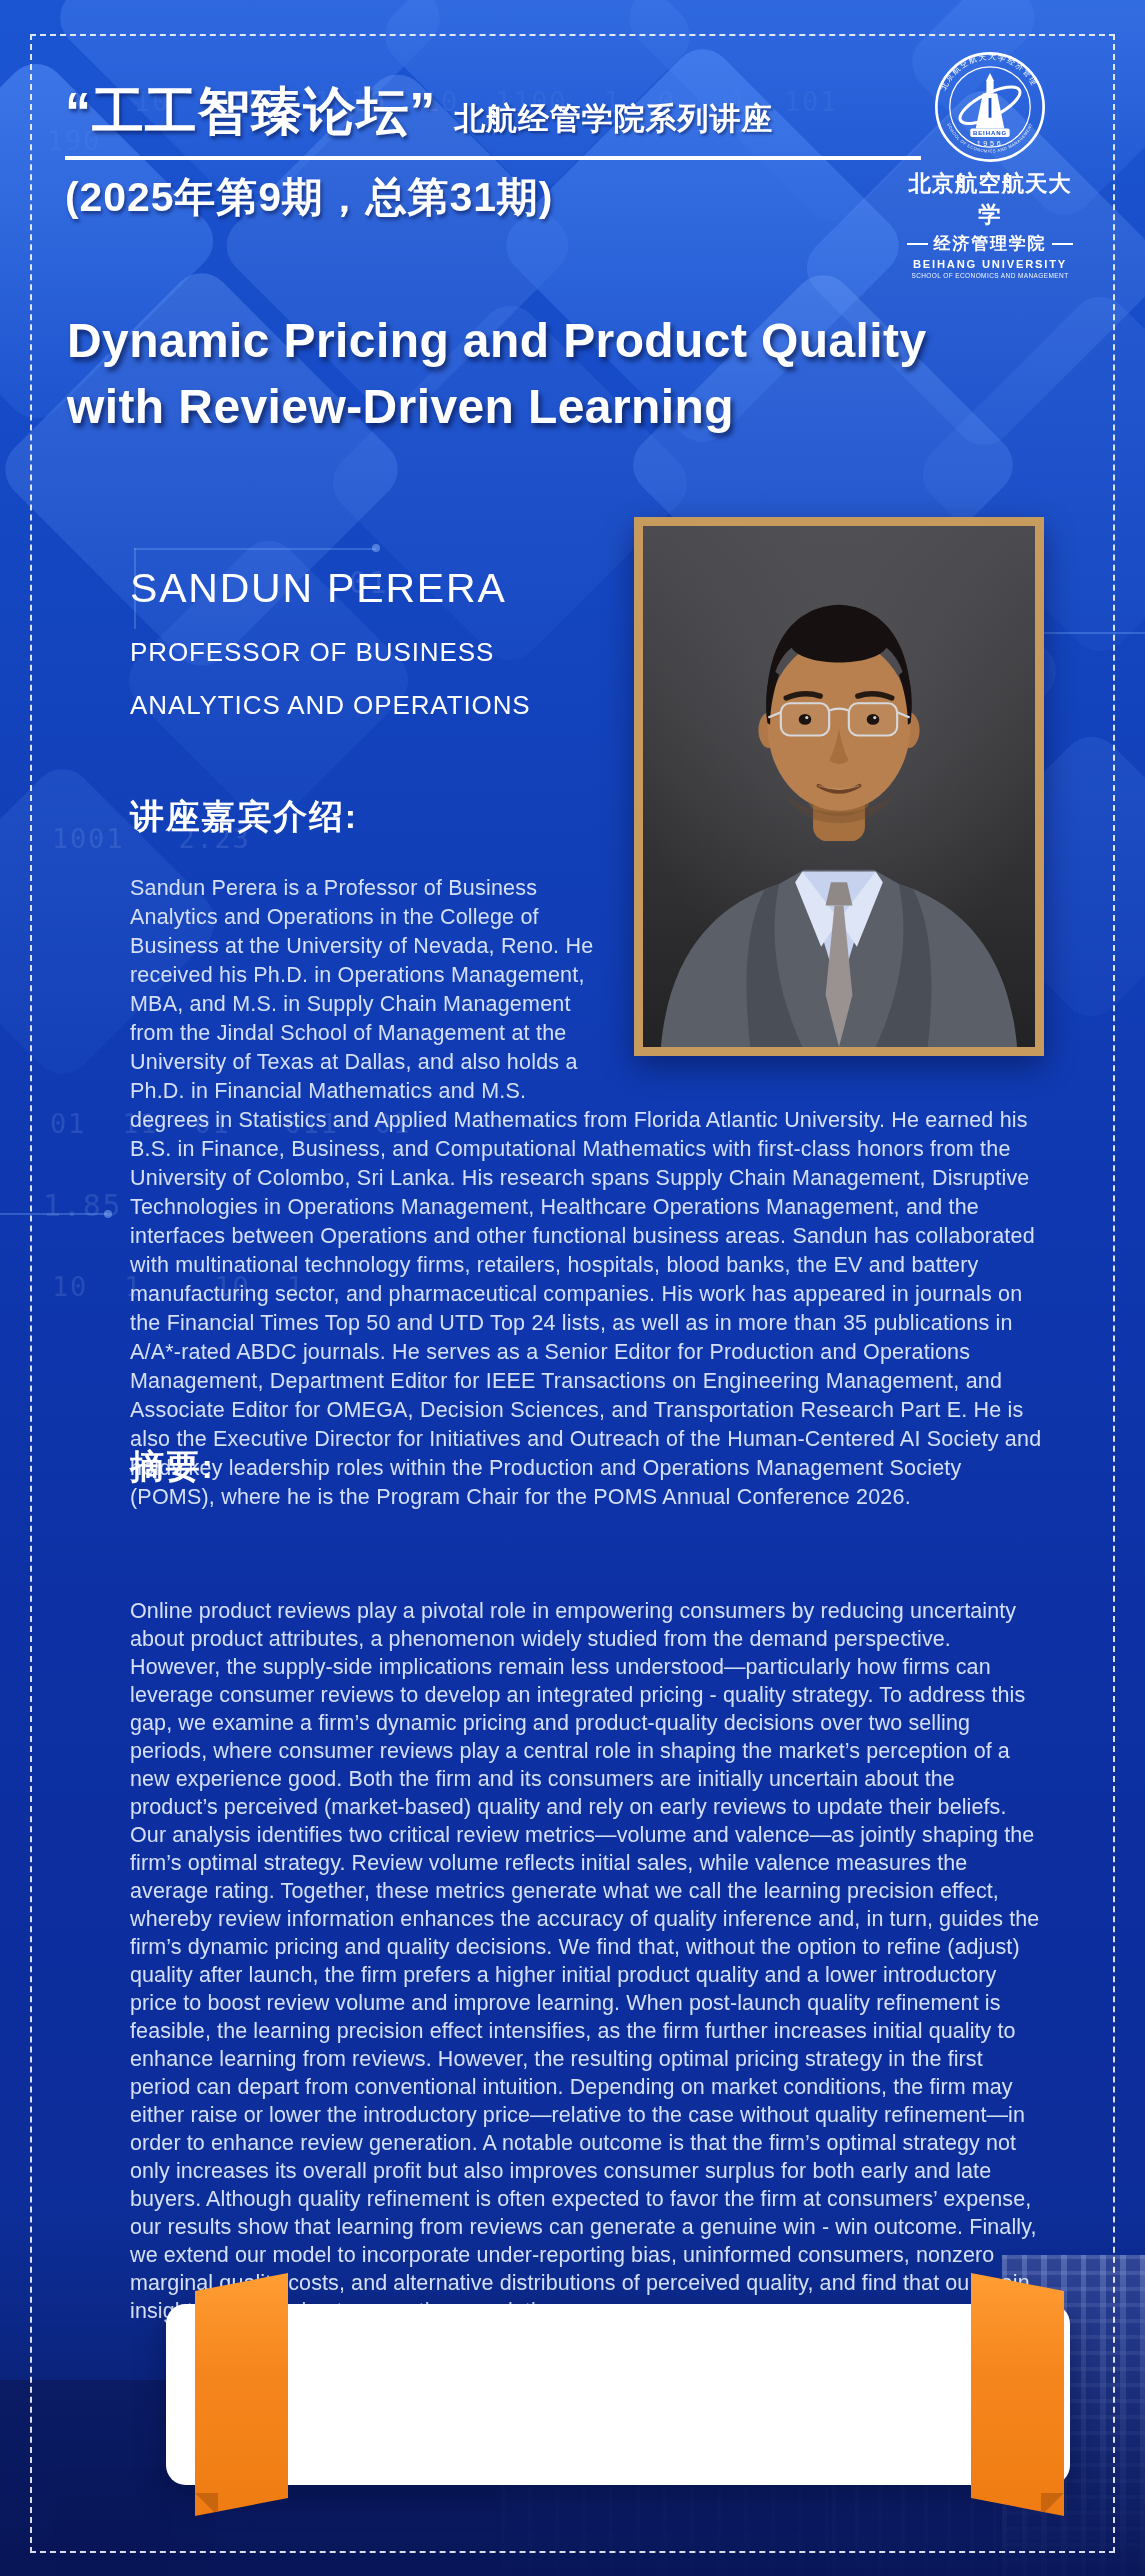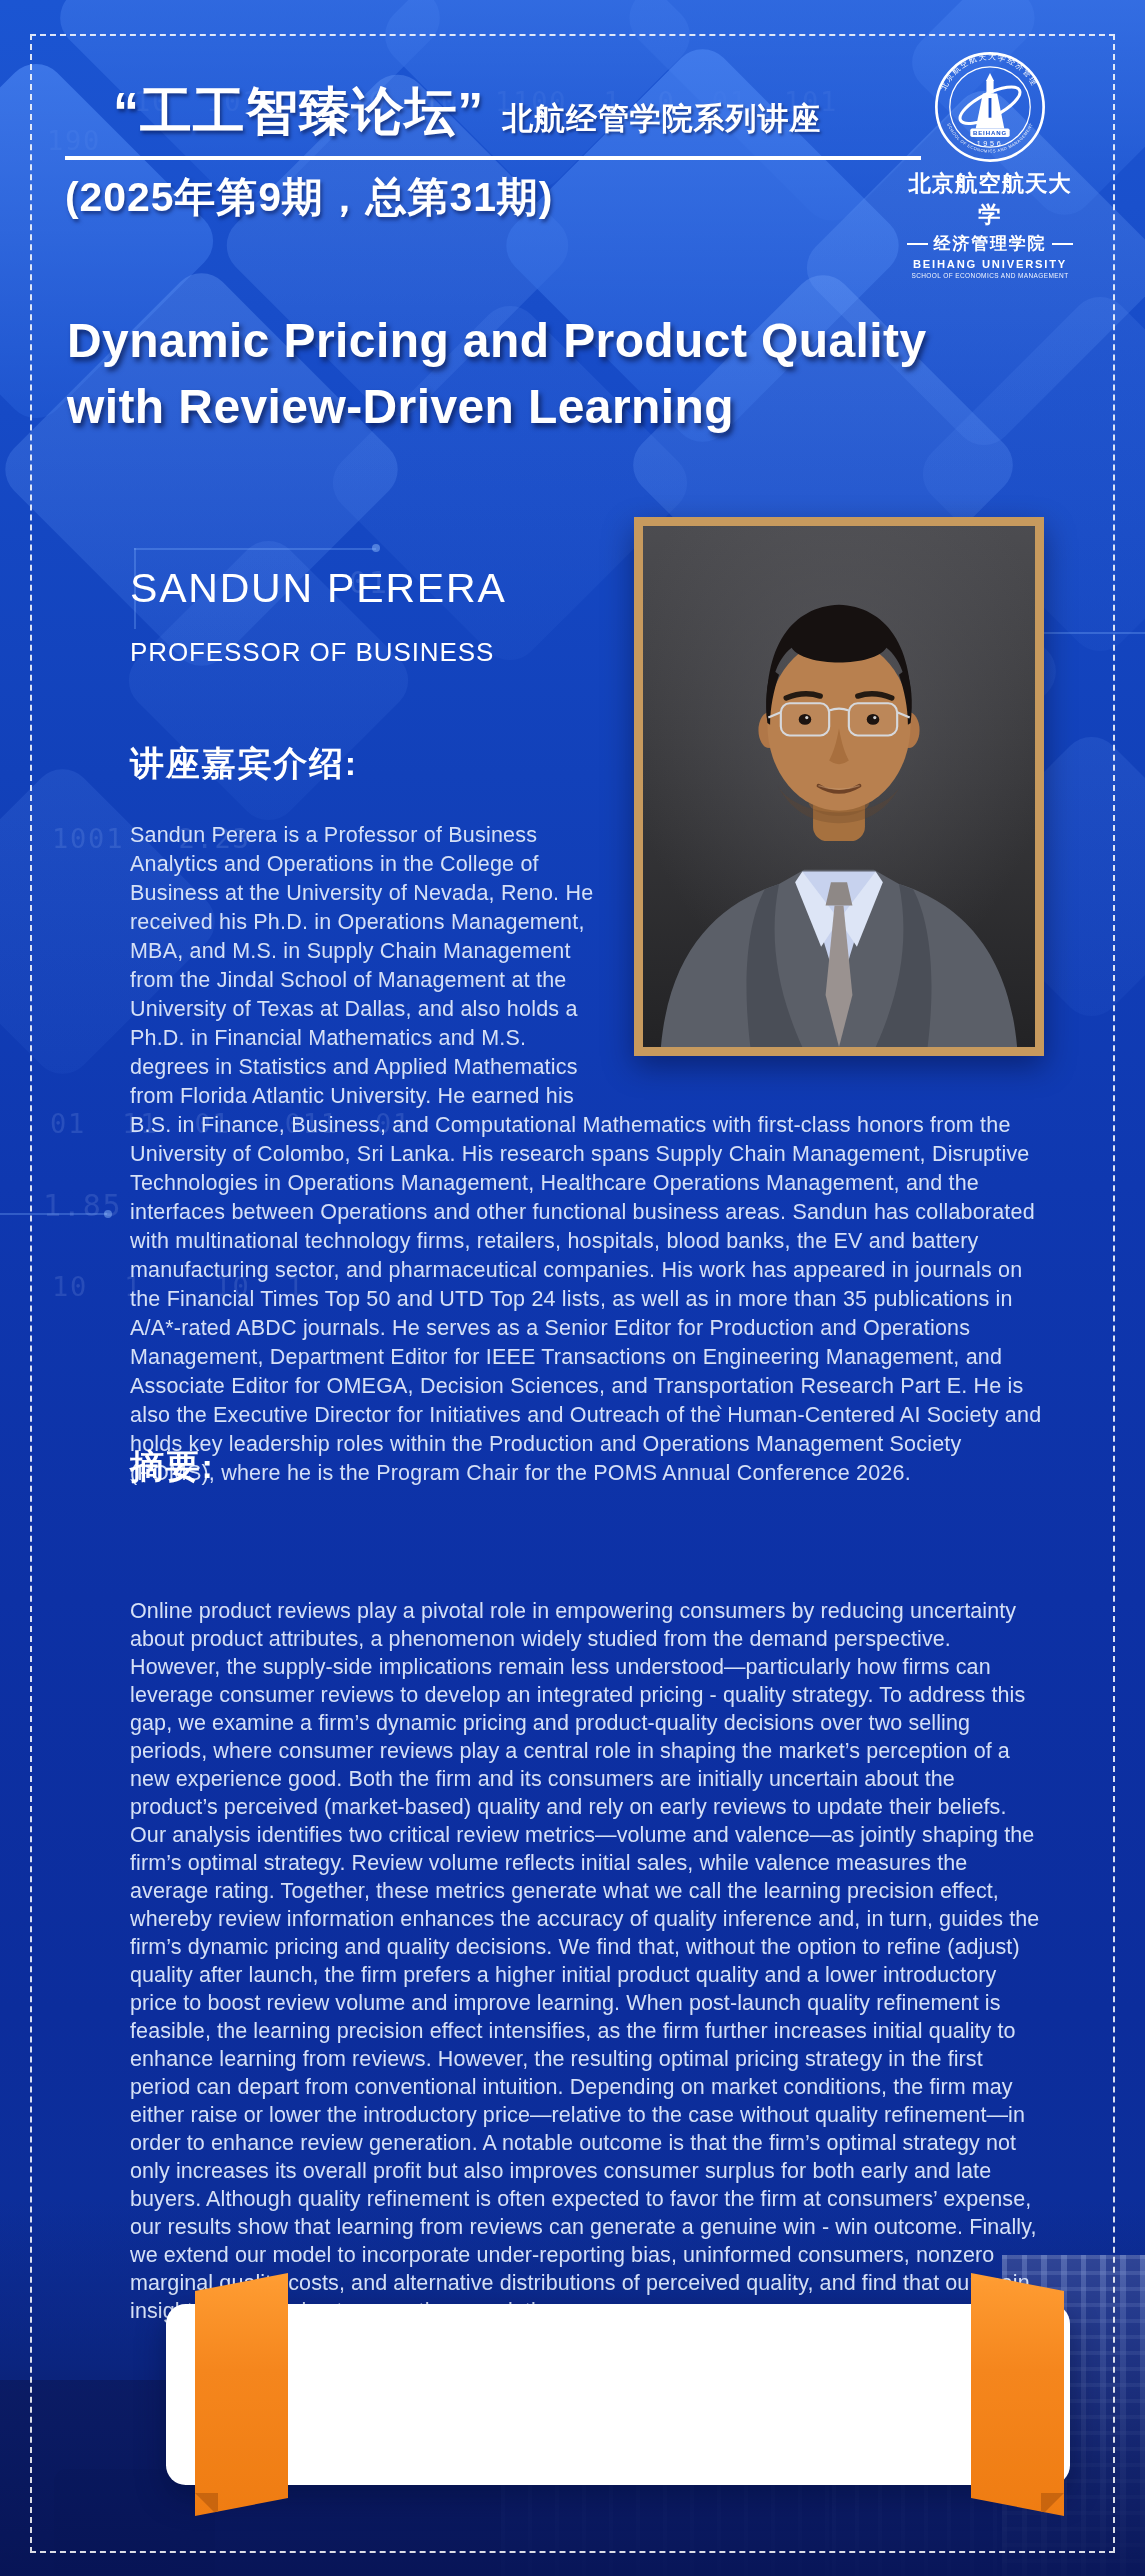--- a/index.html
+++ b/index.html
@@ -39,21 +39,21 @@
   .bf0{left:134px;top:86px;} .bf1{left:47px;top:125px;} .bf2{left:741px;top:517px;font-size:30px;}
   .bf3{left:349px;top:565px;font-size:30px;} .bf4{left:52px;top:823px;} .bf5{left:50px;top:1108px;}
   .bf6{left:43px;top:1188px;font-size:30px;} .bf7{left:52px;top:1271px;}
   
   .frame { position:absolute; left:30px; right:30px; top:34px; bottom:23px;
            border:2.7px dashed rgba(255,255,255,.85); z-index:2; pointer-events:none; }
   
   .header { position:absolute; left:65px; top:77px; z-index:3; color:#fff; }
   .header-row { display:flex; align-items:baseline; gap:18px; }
   .series-title { font-size:52px; font-weight:bold; letter-spacing:0.9px;
-                  text-shadow:1.8px 2.7px 3.6px rgba(6,18,70,.55);margin-left:48px; }
+                  text-shadow:1.8px 2.7px 3.6px rgba(6,18,70,.55); }
   .series-sub { font-size:31px; font-weight:bold; letter-spacing:0.9px;
                 text-shadow:1.8px 1.8px 2.7px rgba(6,18,70,.5); }
   .header-rule { width:856px; height:3.6px; background:#fff; margin-top:9px; }
   .issue-line { font-size:41px; font-weight:bold; margin-top:10.7px; letter-spacing:0.9px;
                 text-shadow:1.8px 2.7px 3.6px rgba(6,18,70,.5); }
   
   .logo { position:absolute; left:905px; top:48px; width:170px; z-index:3;
           color:#fff; text-align:center; }
   .logo svg { display:block; margin:0 auto; }
   .logo-univ-cn { font-size:22.4px; font-weight:bold; letter-spacing:0.9px; margin-top:1.8px;
@@ -267,20 +267,21 @@
         <circle cx="183" cy="214" r="1.8" fill="#fff" opacity=".8"></circle>
         <circle cx="259" cy="214" r="1.8" fill="#fff" opacity=".8"></circle>
 
         <path d="M219 226 C216 244 212 254 208 262 Q219 270 230 262 C226 254 222 244 219 226 Z" fill="#a86f3e"></path>
         <path d="M196 290 Q219 304 242 290" stroke="#6e4226" stroke-width="4" fill="none" stroke-linecap="round"></path>
         <path d="M196 290 Q219 298 242 290" stroke="#c79a71" stroke-width="1.5" fill="none" opacity=".6"></path>
       </svg>
     </div>
     <h2 class="speaker-name">SANDUN PERERA</h2>
     <div class="speaker-title">PROFESSOR OF BUSINESS</div>
+    <div class="speaker-title second">ANALYTICS AND OPERATIONS</div>
     <h3 class="zh-heading bio-heading">讲座嘉宾介绍:</h3>
     <p class="bio-text">Sandun Perera is a Professor of Business Analytics and Operations in the College of Business at the University of Nevada, Reno. He received his Ph.D. in Operations Management, MBA, and M.S. in Supply Chain Management from the Jindal School of Management at the University of Texas at Dallas, and also holds a Ph.D. in Financial Mathematics and M.S. degrees in Statistics and Applied Mathematics from Florida Atlantic University. He earned his B.S. in Finance, Business, and Computational Mathematics with first-class honors from the University of Colombo, Sri Lanka. His research spans Supply Chain Management, Disruptive Technologies in Operations Management, Healthcare Operations Management, and the interfaces between Operations and other functional business areas. Sandun has collaborated with multinational technology firms, retailers, hospitals, blood banks, the EV and battery manufacturing sector, and pharmaceutical companies. His work has appeared in journals on the Financial Times Top 50 and UTD Top 24 lists, as well as in more than 35 publications in A/A*-rated ABDC journals. He serves as a Senior Editor for Production and Operations Management, Department Editor for IEEE Transactions on Engineering Management, and Associate Editor for OMEGA, Decision Sciences, and Transportation Research Part E. He is also the Executive Director for Initiatives and Outreach of the Human-Centered AI Society and holds key leadership roles within the Production and Operations Management Society (POMS), where he is the Program Chair for the POMS Annual Conference 2026.</p>
   </div>
   <span class="stray-mark">`</span>
 
   <h3 class="zh-heading abstract-heading">摘要:</h3>
   <p class="abstract-body">Online product reviews play a pivotal role in empowering consumers by reducing uncertainty about product attributes, a phenomenon widely studied from the demand perspective. However, the supply-side implications remain less understood—particularly how firms can leverage consumer reviews to develop an integrated pricing - quality strategy. To address this gap, we examine a firm’s dynamic pricing and product-quality decisions over two selling periods, where consumer reviews play a central role in shaping the market’s perception of a new experience good. Both the firm and its consumers are initially uncertain about the product’s perceived (market-based) quality and rely on early reviews to update their beliefs. Our analysis identifies two critical review metrics—volume and valence—as jointly shaping the firm’s optimal strategy. Review volume reflects initial sales, while valence measures the average rating. Together, these metrics generate what we call the learning precision effect, whereby review information enhances the accuracy of quality inference and, in turn, guides the firm’s dynamic pricing and quality decisions. We find that, without the option to refine (adjust) quality after launch, the firm prefers a higher initial product quality and a lower introductory price to boost review volume and improve learning. When post-launch quality refinement is feasible, the learning precision effect intensifies, as the firm further increases initial quality to enhance learning from reviews. However, the resulting optimal pricing strategy in the first period can depart from conventional intuition. Depending on market conditions, the firm may either raise or lower the introductory price—relative to the case without quality refinement—in order to enhance review generation. A notable outcome is that the firm’s optimal strategy not only increases its overall profit but also improves consumer surplus for both early and late buyers. Although quality refinement is often expected to favor the firm at consumers’ expense, our results show that learning from reviews can generate a genuine win - win outcome. Finally, we extend our model to incorporate under-reporting bias, uninformed consumers, nonzero marginal quality costs, and alternative distributions of perceived quality, and find that our main insights remain robust across these variations.</p>
 
   <div class="details">
     <div class="info-card"></div>

